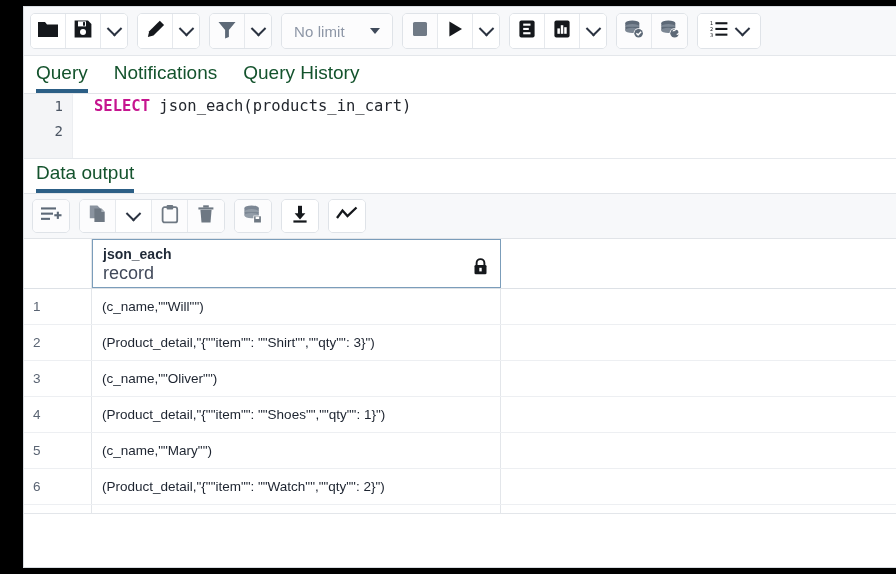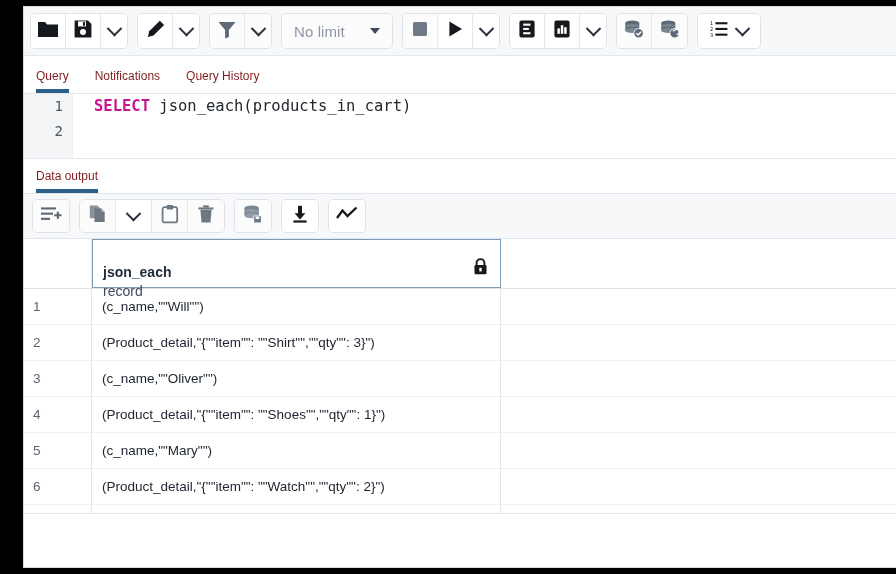--- a/index.html
+++ b/index.html
@@ -81,22 +81,22 @@
   .tabbar {
     display: flex;
     align-items: flex-end;
     height: 38px;
     padding-left: 12px;
     border-bottom: 1px solid #e2e5e9;
     background: #fff;
     box-sizing: border-box;
   }
   .tab {
-    font-size: 12px;
-    color: #7f1d1d;
+    font-size: 19px;
+    color: #14532d;
     padding: 0 0 7px 0;
     margin-right: 26px;
     cursor: pointer;
     border-bottom: 4px solid transparent;
     line-height: 1;
   }
   .tab.active {
     border-bottom-color: #2c5f86;
   }
 
@@ -190,24 +190,23 @@
     justify-content: space-between;
     padding: 5px 12px 0 10px;
     position: relative;
     cursor: pointer;
   }
   .col-name {
     font-size: 14px;
     font-weight: bold;
     color: #1f2937;
     line-height: 19px;
-    margin-top: 18px;
   }
   .col-type {
-    font-size: 14px;
+    font-size: 18px;
     color: #41495a;
     font-weight: normal;
     line-height: 18px;
   }
   .lock-wrap { padding-top: 13px; }
 
   .grid-row {
     display: flex;
     height: 36px;
     border-bottom: 1px solid #edeff2;

